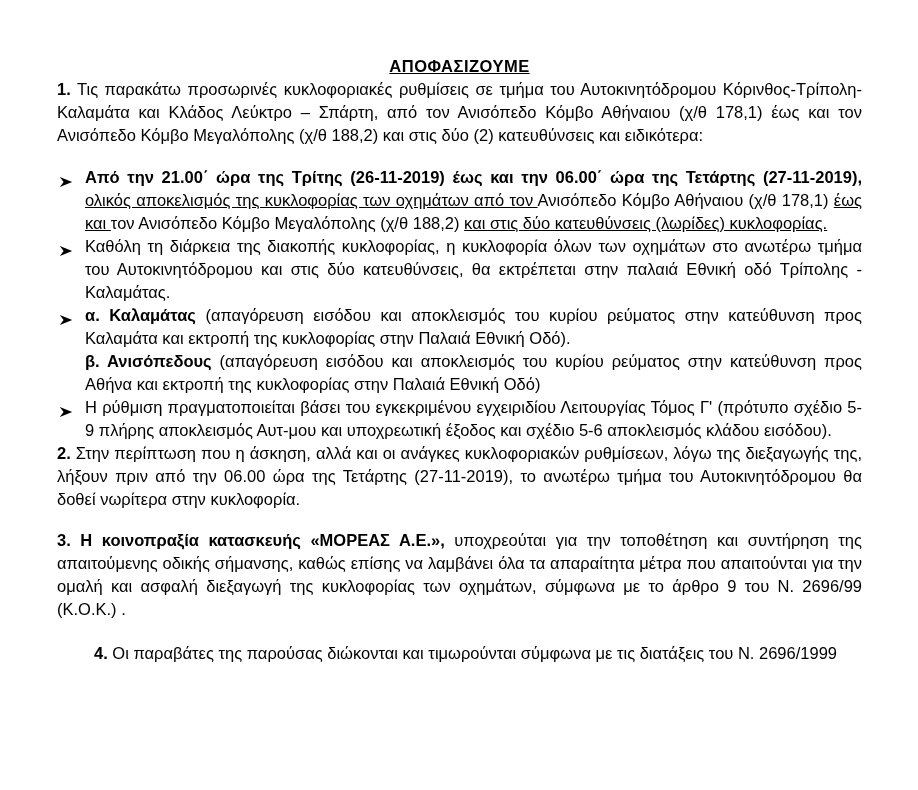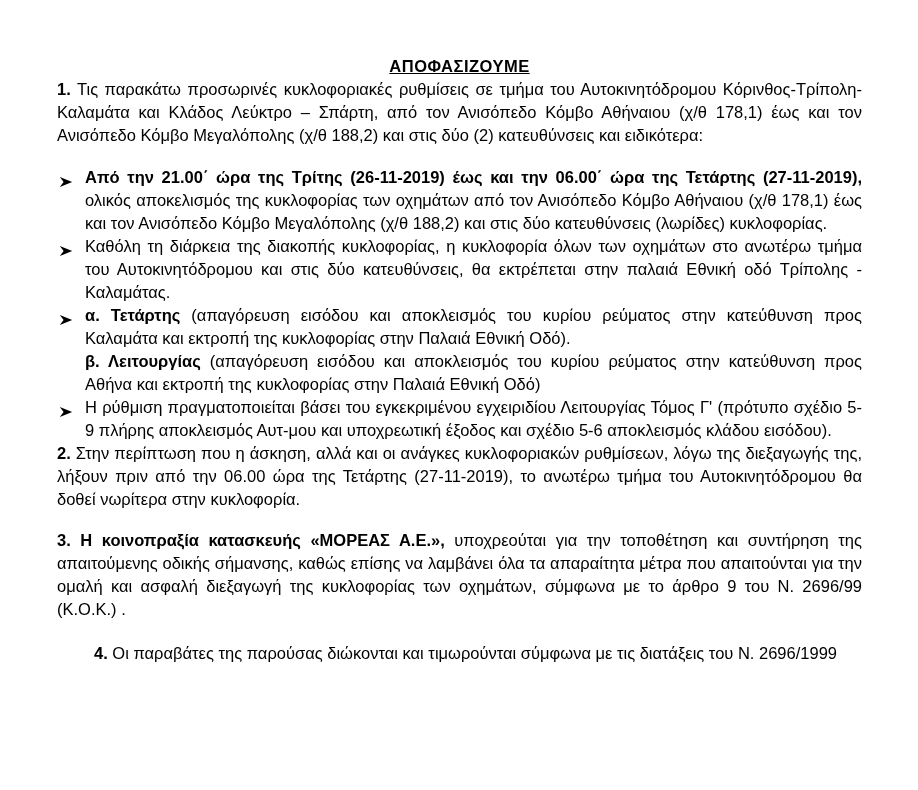--- a/index.html
+++ b/index.html
@@ -16,21 +16,21 @@
   .page { padding: 55px 56px 0 57px; }
   .title {
     text-align: center;
     font-weight: bold;
     text-decoration: underline;
     letter-spacing: 0.5px;
   }
   .para { text-align: justify; }
   .seg { }
   .seg-bold { font-weight: bold; }
-  .seg-underline { }
+  .seg-underline { text-decoration: underline; }
   .blist { }
   .bullet-item { display: flex; }
   .bullet-marker { flex: 0 0 28px; padding-top: 5px; padding-left: 2px; box-sizing: border-box; }
   .bullet-body { flex: 1 1 auto; min-width: 0; }
   .bline { text-align: justify; }
   
   [data-name="paragraph-1"] { }
   [data-name="bullet-list"] { margin-top: 19px; }
   [data-name="paragraph-2"] { margin-top: 0; }
   [data-name="paragraph-3"] { margin-top: 18px; }
@@ -58,22 +58,22 @@
             </svg></span>
           <span class="bullet-body" data-name="bullet-text">
             <div class="bline" data-name="bullet-line"><span class="seg" data-name="text-segment">Καθόλη τη διάρκεια της διακοπής κυκλοφορίας, η κυκλοφορία όλων των οχημάτων στο ανωτέρω τμήμα του Αυτοκινητόδρομου και στις δύο κατευθύνσεις, θα εκτρέπεται στην παλαιά Εθνική οδό Τρίπολης - Καλαμάτας.</span></div>
           </span>
         </div>
         <div class="bullet-item" data-name="bullet-item">
           <span class="bullet-marker" data-name="arrowhead-right-icon"><svg width="14" height="12" viewBox="0 0 14 12" aria-hidden="true">
               <path d="M0.8 0.9 L13.2 6 L0.8 11.1 L4.6 6 Z" fill="#000"></path>
             </svg></span>
           <span class="bullet-body" data-name="bullet-text">
-            <div class="bline" data-name="bullet-line"><span class="seg seg-bold" data-name="text-segment">α. Τετάρτης</span><span class="seg" data-name="text-segment"> (απαγόρευση εισόδου και αποκλεισμός του κυρίου ρεύματος στην κατεύθυνση προς Καλαμάτα και εκτροπή της κυκλοφορίας στην Παλαιά Εθνική Οδό).</span></div>
-            <div class="bline" data-name="bullet-line"><span class="seg seg-bold" data-name="text-segment">β. Λειτουργίας</span><span class="seg" data-name="text-segment"> (απαγόρευση εισόδου και αποκλεισμός του κυρίου ρεύματος στην κατεύθυνση προς Αθήνα και εκτροπή της κυκλοφορίας στην Παλαιά Εθνική Οδό)</span></div>
+            <div class="bline" data-name="bullet-line"><span class="seg seg-bold" data-name="text-segment">α. Καλαμάτας</span><span class="seg" data-name="text-segment"> (απαγόρευση εισόδου και αποκλεισμός του κυρίου ρεύματος στην κατεύθυνση προς Καλαμάτα και εκτροπή της κυκλοφορίας στην Παλαιά Εθνική Οδό).</span></div>
+            <div class="bline" data-name="bullet-line"><span class="seg seg-bold" data-name="text-segment">β. Ανισόπεδους</span><span class="seg" data-name="text-segment"> (απαγόρευση εισόδου και αποκλεισμός του κυρίου ρεύματος στην κατεύθυνση προς Αθήνα και εκτροπή της κυκλοφορίας στην Παλαιά Εθνική Οδό)</span></div>
           </span>
         </div>
         <div class="bullet-item" data-name="bullet-item">
           <span class="bullet-marker" data-name="arrowhead-right-icon"><svg width="14" height="12" viewBox="0 0 14 12" aria-hidden="true">
               <path d="M0.8 0.9 L13.2 6 L0.8 11.1 L4.6 6 Z" fill="#000"></path>
             </svg></span>
           <span class="bullet-body" data-name="bullet-text">
             <div class="bline" data-name="bullet-line"><span class="seg" data-name="text-segment">Η ρύθμιση πραγματοποιείται βάσει του εγκεκριμένου εγχειριδίου Λειτουργίας Τόμος Γ' (πρότυπο σχέδιο 5-9 πλήρης αποκλεισμός Αυτ-μου και υποχρεωτική έξοδος και σχέδιο 5-6 αποκλεισμός κλάδου εισόδου).</span></div>
           </span>
         </div>

